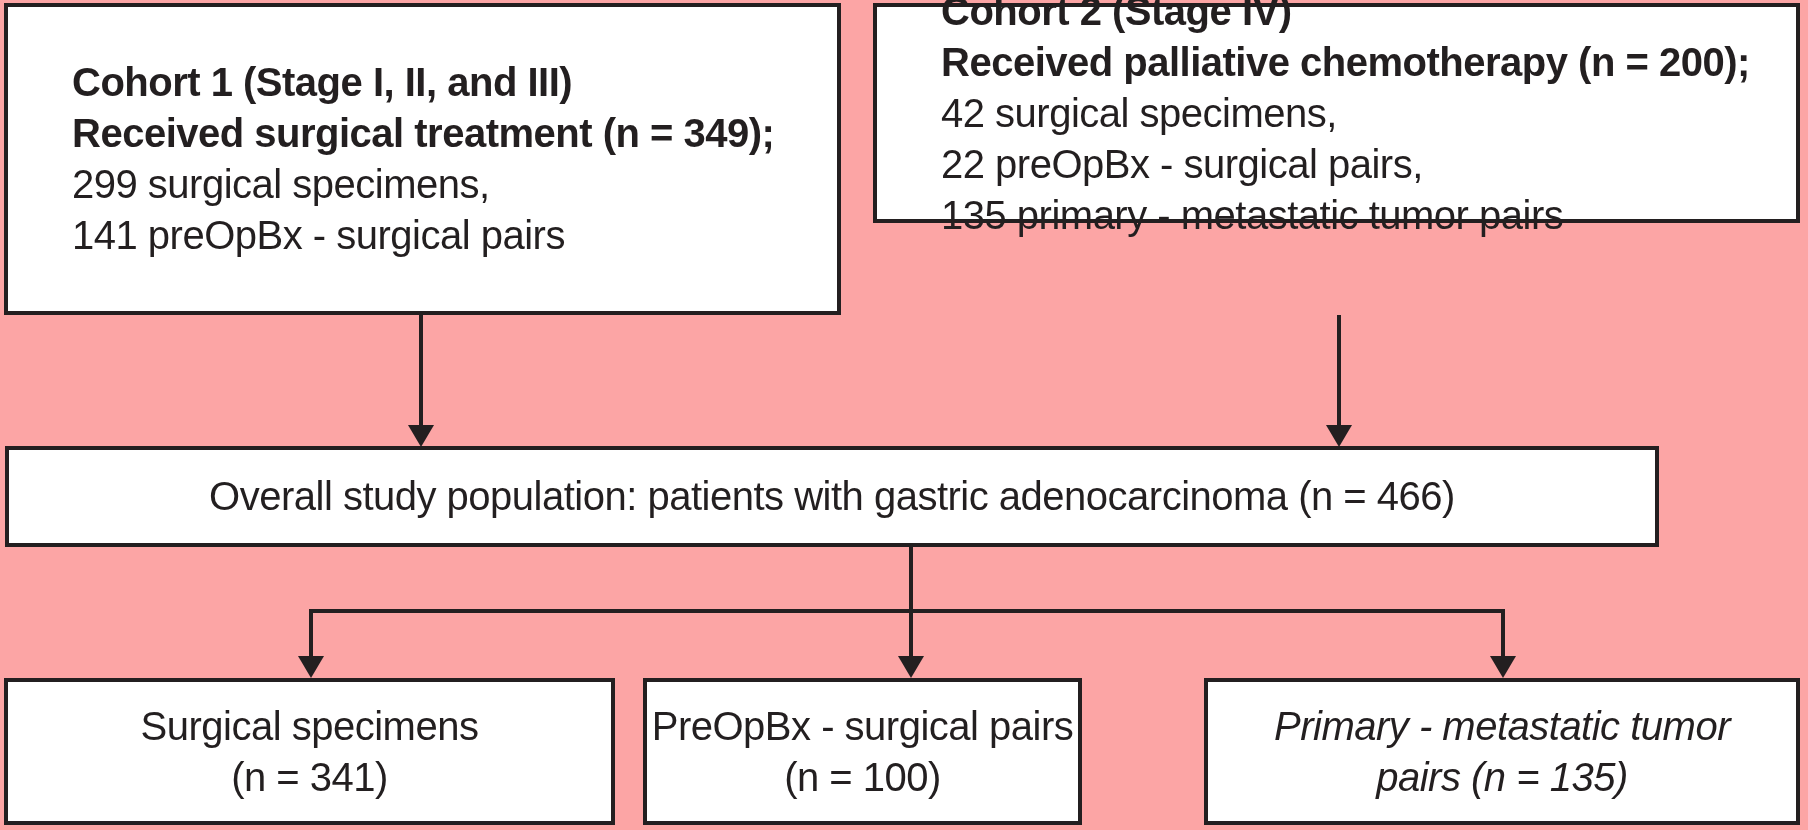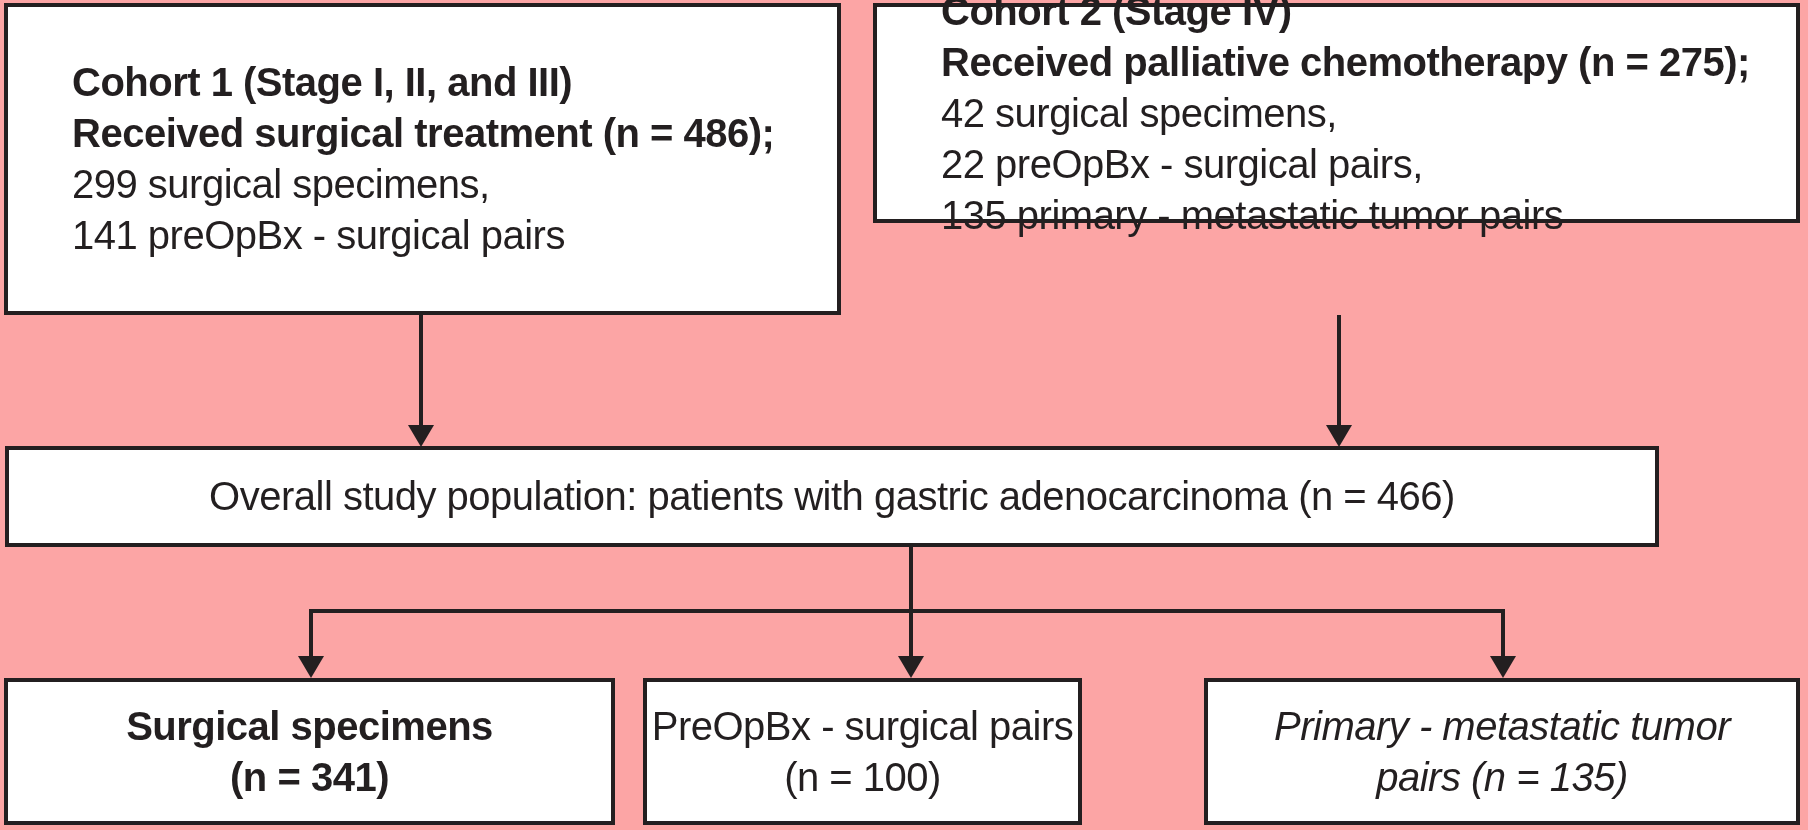--- a/index.html
+++ b/index.html
@@ -43,21 +43,21 @@
   .bold { font-weight: bold; }
 
   
   #box-cohort1 { left: 4px;   top: 3px; width: 837px; height: 312px; }
   #box-cohort2 { left: 873px; top: 3px; width: 927px; height: 220px; }
 
   
   #box-overall { left: 5px; top: 446px; width: 1654px; height: 101px; }
 
   
-  #box-surgical  { left: 4px;    top: 678px; width: 611px; height: 147px; font-weight: bold; }
+  #box-surgical  { left: 4px;    top: 678px; width: 611px; height: 147px; }
   #box-preopbx   { left: 643px;  top: 678px; width: 439px; height: 147px; }
   #box-primary   { left: 1204px; top: 678px; width: 596px; height: 147px; font-style: italic; }
 
   
   .vline {
     position: absolute;
     width: 4px;
     background: #231f20;
   }
   .hline {
@@ -92,28 +92,28 @@
   #line-dr      { left: 1501px; top: 609px; height: 48px; }
   #arrow-dr     { left: 1490px; top: 656px; }
 </style>
 </head>
 <body>
 
 <div id="figure">
 
   <div class="box left-align" id="box-cohort1">
     <span class="line bold">Cohort 1 (Stage I, II, and III)</span>
-    <span class="line bold">Received surgical treatment (n = 486);</span>
+    <span class="line bold">Received surgical treatment (n = 349);</span>
     <span class="line">299 surgical specimens,</span>
     <span class="line">141 preOpBx - surgical pairs</span>
   </div>
 
   <div class="box left-align" id="box-cohort2">
     <span class="line bold">Cohort 2 (Stage IV)</span>
-    <span class="line bold">Received palliative chemotherapy (n = 275);</span>
+    <span class="line bold">Received palliative chemotherapy (n = 200);</span>
     <span class="line">42 surgical specimens,</span>
     <span class="line">22 preOpBx - surgical pairs,</span>
     <span class="line">135 primary - metastatic tumor pairs</span>
   </div>
 
   <div class="vline" id="line-c1"></div>
   <div class="arrowhead" id="arrow-c1"></div>
   <div class="vline" id="line-c2"></div>
   <div class="arrowhead" id="arrow-c2"></div>
 

